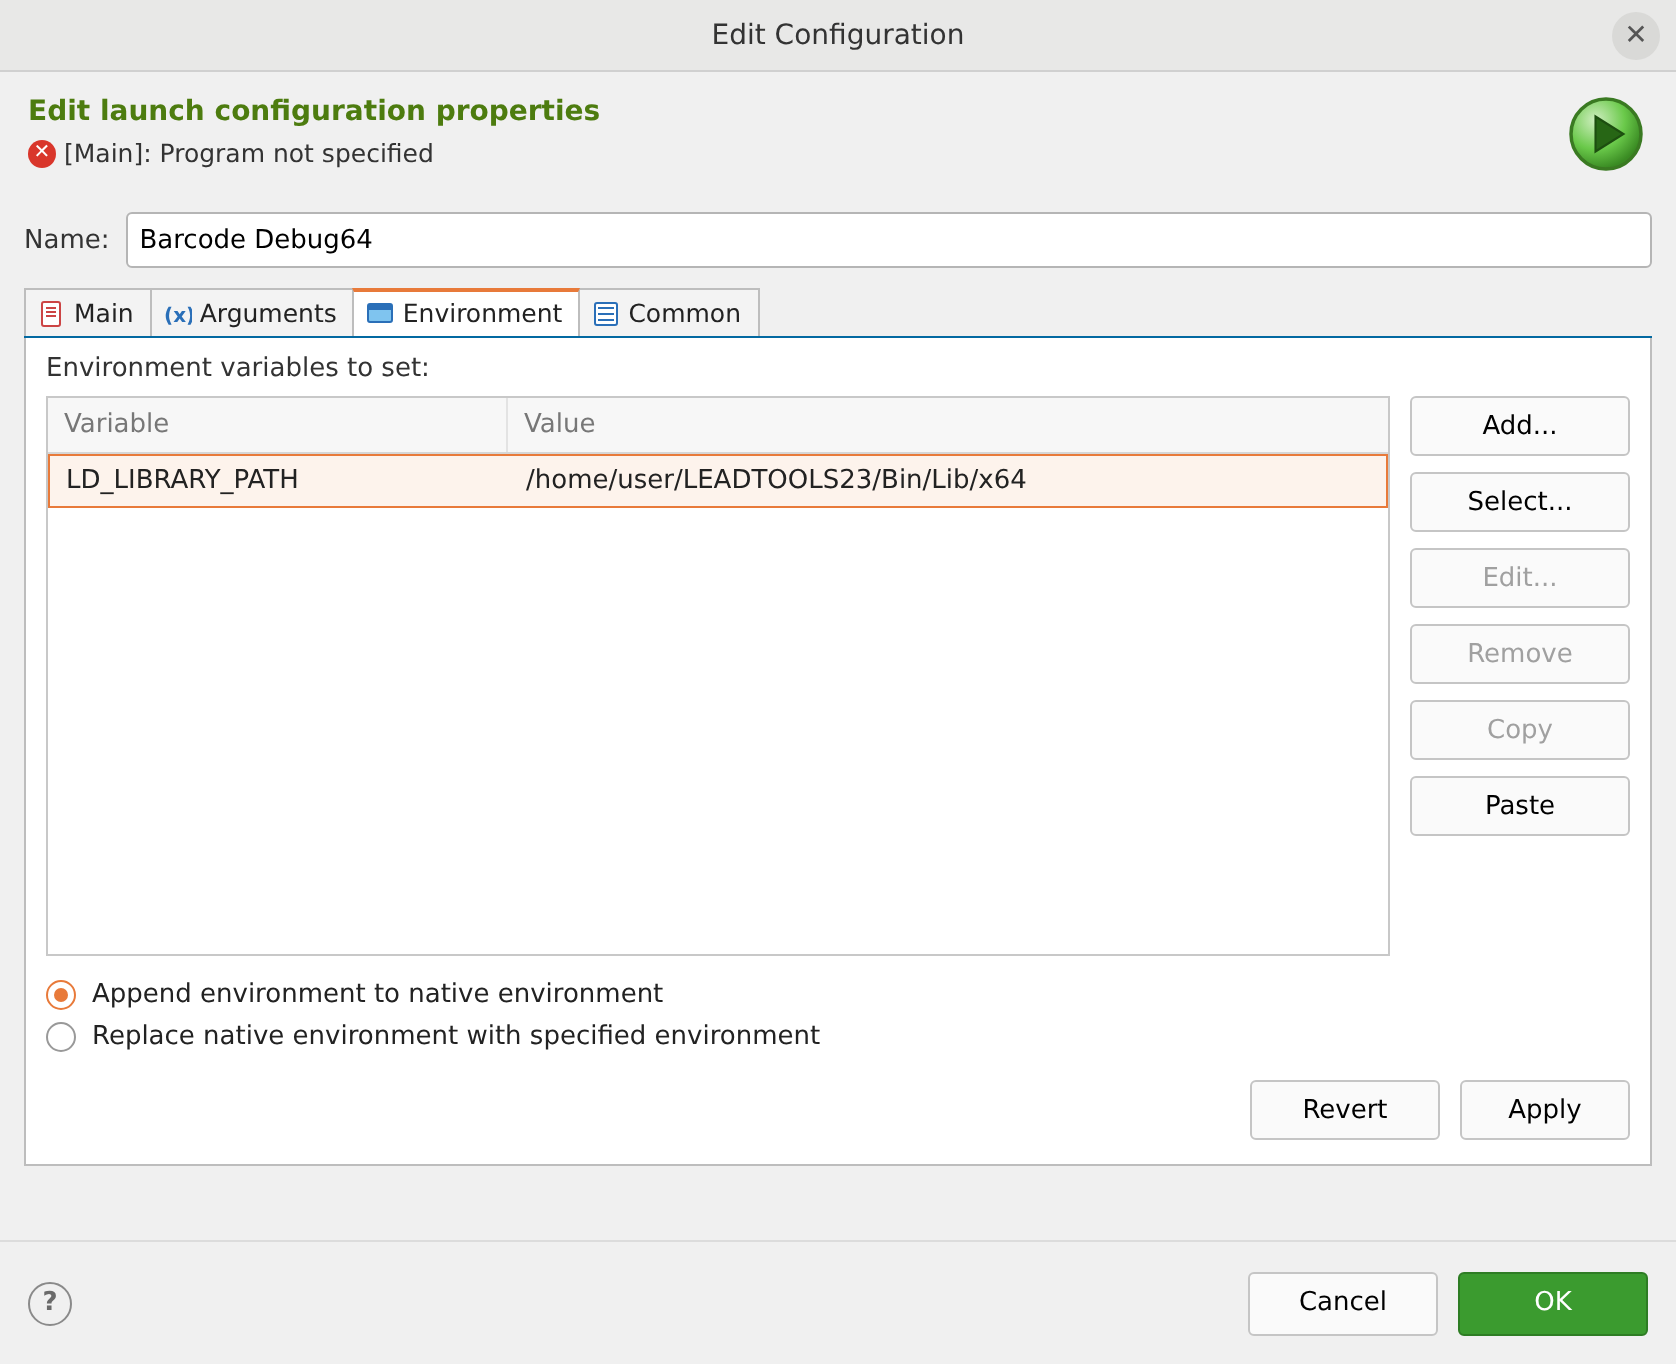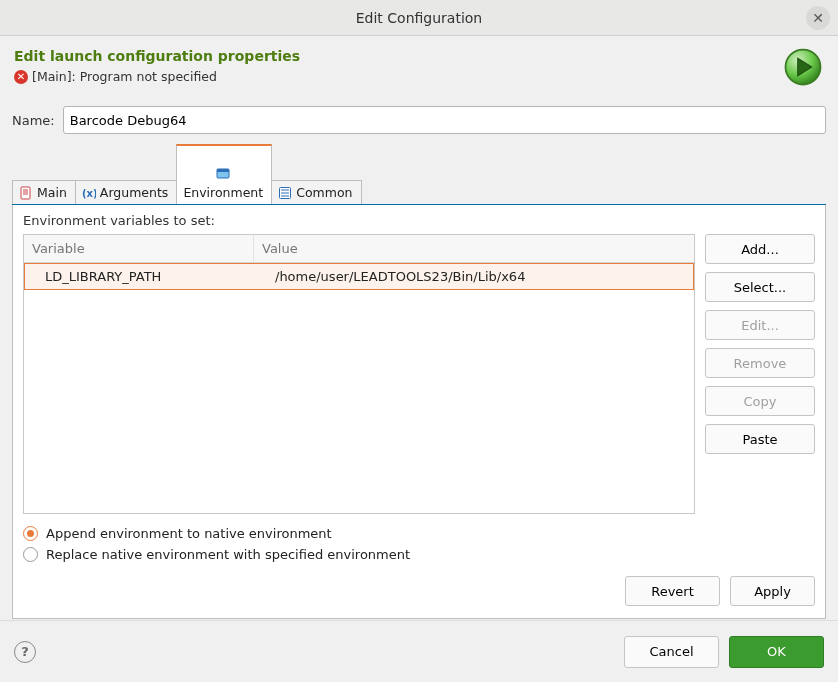--- a/index.html
+++ b/index.html
@@ -12,35 +12,35 @@
   .err-row { margin-top: 5px; display: flex; align-items: center; gap: 4px; font-size: 12.5px; color: #333; }
   .err-icon { width: 14px; height: 14px; border-radius: 50%; background: #d9362b; color: #fff; display: inline-flex; align-items: center; justify-content: center; font-size: 10px; font-weight: bold; }
   .run-icon { position: absolute; right: 14px; top: 10px; width: 42px; height: 42px; }
   .run-icon svg { width: 42px; height: 42px; }
   .content { padding: 8px 12px 0 12px; }
   .name-row { display: flex; align-items: center; gap: 8px; margin-bottom: 10px; }
   .name-row label { color: #333; }
   .name-row input { flex: 1; height: 28px; padding: 2px 6px; border: 1px solid #b5b5b5; border-radius: 3px; background: #fff; font: inherit; }
   .tabs { display: flex; align-items: flex-end; border-bottom: 1px solid #0369a1; }
   .tab { display: flex; align-items: center; gap: 4px; padding: 4px 8px 4px 6px; border: 1px solid #bdbdbd; border-bottom: none; background: #f3f3f3; font-size: 12.5px; cursor: pointer; position: relative; margin-right: -1px; }
-  .tab.active { background: #fff; z-index: 2; border-top: 2px solid #e87a3a; padding-top: 21px; flex-direction: column; }
+  .tab.active { background: #fff; z-index: 2; border-top: 2px solid #e87a3a; padding-top: 3px; }
   .tab .ticon { width: 14px; height: 14px; display: inline-flex; align-items: center; justify-content: center; }
   .panel { border: 1px solid #bdbdbd; border-top: none; background: #fff; padding: 8px 0 12px 0; }
   .panel-inner { padding: 0 10px; }
   .sec-label { margin-bottom: 6px; color: #333; }
   .env-row { display: flex; gap: 10px; }
   .table-wrap { flex: 1; border: 1px solid #c8c8c8; background: #fff; height: 280px; display: flex; flex-direction: column; }
   .thead { display: flex; background: #f7f7f7; border-bottom: 1px solid #d6d6d6; color: #777; }
   .th { padding: 6px 8px; }
   .th.var { width: 230px; border-right: 1px solid #e3e3e3; }
   .th.val { flex: 1; }
   .tbody { flex: 1; overflow: auto; }
   .trow { display: flex; }
   .trow.selected { border: 1px solid #e87a3a; background: #fdf3ec; }
-  .td { padding: 5px 20px; }
+  .td { padding: 5px 8px; }
   .td.var { width: 230px; }
   .td.val { flex: 1; }
   .btns { width: 110px; display: flex; flex-direction: column; gap: 8px; }
   .btn { height: 30px; border: 1px solid #c5c5c5; background: #fafafa; border-radius: 3px; font: inherit; cursor: pointer; }
   .btn:disabled { color: #a0a0a0; cursor: default; }
   .radios { margin-top: 12px; display: flex; flex-direction: column; gap: 6px; }
   .radio { display: flex; align-items: flex-end; gap: 8px; cursor: pointer; }
   .rdot { width: 15px; height: 15px; border: 1px solid #999; border-radius: 50%; display: inline-flex; align-items: center; justify-content: center; background: #fff;}
   .rdot.on { border-color: #e87a3a; }
   .rdot.on::after { content: ""; width: 7px; height: 7px; border-radius: 50%; background: #e87a3a; }

